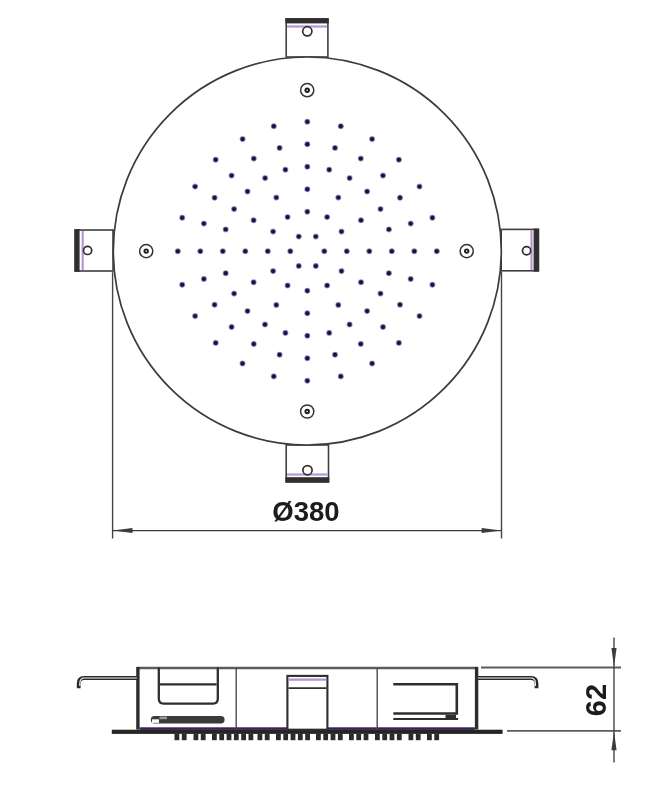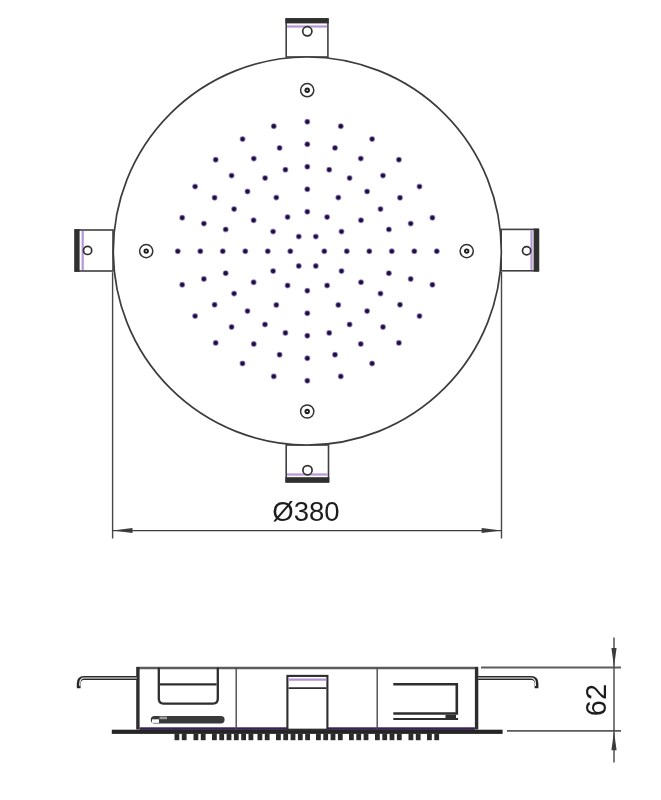--- a/index.html
+++ b/index.html
@@ -1,16 +1,16 @@
 <!DOCTYPE html>
 <html><head>
 <meta charset="utf-8">
 <style>
 html,body{margin:0;padding:0;background:#ffffff;}
-#page{width:582px;height:800px;position:relative;font-family:"Liberation Sans", sans-serif;}
+#page{width:582px;height:800px;position:relative;font-family:"Liberation Sans", sans-serif;font-weight:bold;}
 </style>
 </head>
 <body>
 <div id="page">
 <svg width="661" height="800" viewBox="0 0 661 800" xmlns="http://www.w3.org/2000/svg">
 <rect x="0" y="0" width="661" height="800" fill="#ffffff"></rect>
 
 <g>
 <rect x="286.2" y="19" width="41.7" height="38" fill="#ffffff" stroke="#3f3f3f" stroke-width="1.6"></rect>
 <rect x="285.4" y="18.2" width="43.3" height="5.2" fill="#2f2f2f"></rect>

